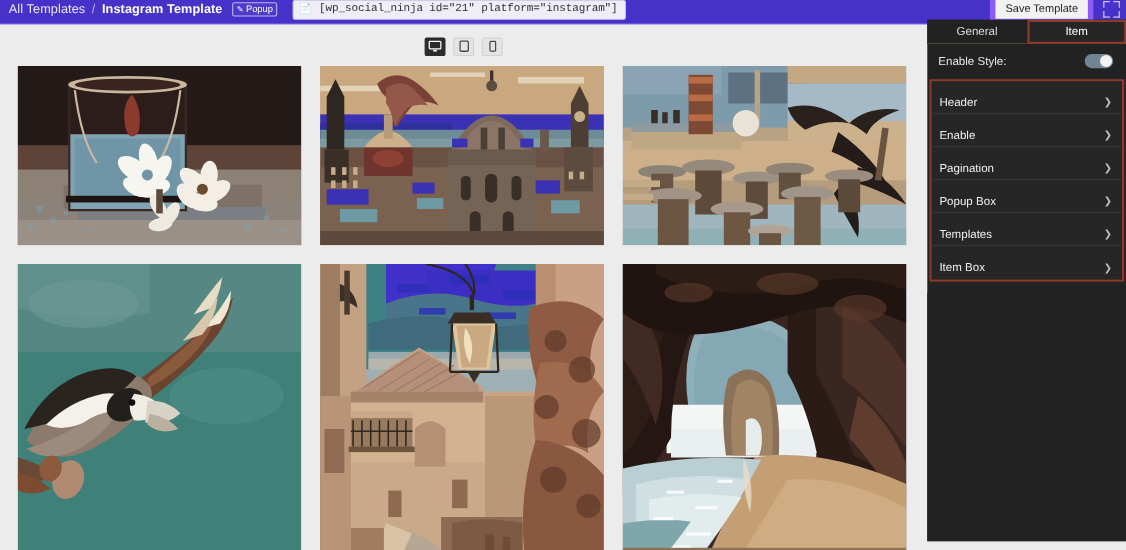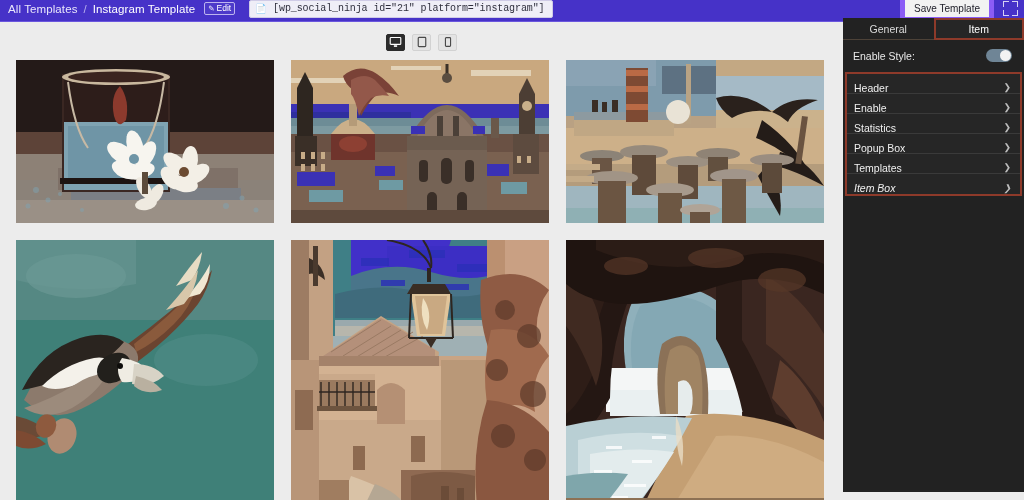--- a/index.html
+++ b/index.html
@@ -16,21 +16,21 @@
     position: absolute; left: 0; top: 0; width: 1024px; height: 22px;
     background: #4632c8;
     display: flex; align-items: center;
     padding: 0 6px 4px 8px;
     border-bottom: 1px solid #6a56de;
   }
   .crumbs { display: flex; align-items: center; gap: 6px; flex: 0 0 auto; }
   .crumb {
     color: #e9e6fb; font-size: 11.5px; letter-spacing: .1px; white-space: nowrap;
   }
-  .crumb.current { color: #ffffff; }
+  .crumb.current { color: #ffffff; font-weight: bold; }
   .crumb-sep { color: #b9b0ee; font-size: 11.5px; }
   .edit-badge {
     display: inline-flex; align-items: center; gap: 2px;
     border: 1px solid #bdb4ef; border-radius: 2px;
     padding: 0px 3px; margin-left: 3px;
     color: #ffffff; font-size: 8.5px; line-height: 11px;
     background: rgba(255,255,255,0.04);
   }
   .edit-badge .pencil { font-size: 7.5px; }
 
@@ -122,43 +122,43 @@
     width: 11px; height: 11px; border-radius: 50%; background: #f2f2f2;
   }
 
   .accordion {
     margin: 1px 2px 0 2px;
     border: 2px solid #8e3a2a;
     background: #262626;
   }
   .acc-item {
     display: flex; align-items: center; justify-content: space-between;
-    height: 20px; padding: 8px 9px 0 7px;
+    height: 30px; padding: 8px 9px 0 7px;
     font-size: 10.5px; color: #efefef;
     border-bottom: 1px solid #3a3a3a;
     cursor: pointer; background: #262626;
   }
-  .acc-item:last-child { border-bottom: 0; font-style: italic; }
+  .acc-item:last-child { border-bottom: 0; }
   .chev { color: #bdbdbd; font-size: 9px; line-height: 1; }
 
   .panel-rest { position: absolute; left: 0; right: 0; top: 248px; bottom: 0; background: #222222; }
 </style>
 </head>
 <body>
 
 <div id="app">
 
   <div class="topbar">
     <div class="crumbs">
       <span class="crumb">All Templates</span>
       <span class="crumb-sep">/</span>
       <span class="crumb current">Instagram Template</span>
       <span class="edit-badge">
         <span class="pencil">✎</span>
-        <span>Edit</span>
+        <span>Popup</span>
       </span>
     </div>
 
     <div class="shortcode">
       <span class="doc-ic">📄</span>
       <span class="code">[wp_social_ninja id="21" platform="instagram"]</span>
     </div>
 
     <div class="topbar-right">
       <button class="save-btn">Save Template</button>
@@ -582,21 +582,21 @@
     <div class="accordion">
       <div class="acc-item">
         <span>Header</span>
         <span class="chev">❯</span>
       </div>
       <div class="acc-item">
         <span>Enable</span>
         <span class="chev">❯</span>
       </div>
       <div class="acc-item">
-        <span>Statistics</span>
+        <span>Pagination</span>
         <span class="chev">❯</span>
       </div>
       <div class="acc-item">
         <span>Popup Box</span>
         <span class="chev">❯</span>
       </div>
       <div class="acc-item">
         <span>Templates</span>
         <span class="chev">❯</span>
       </div>

